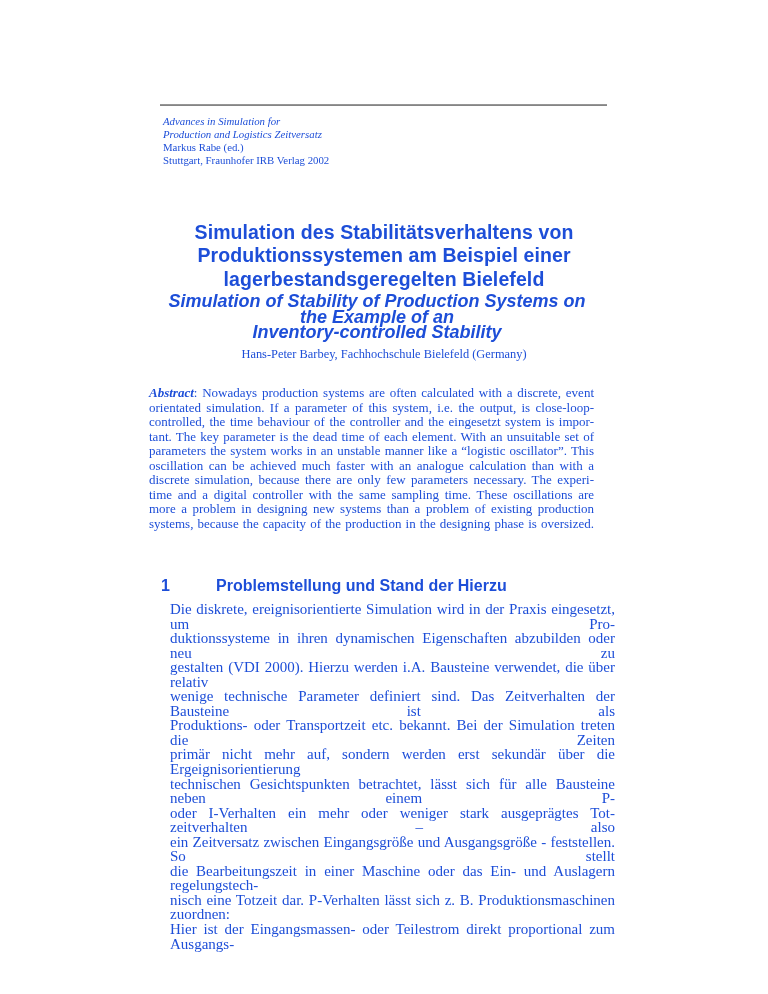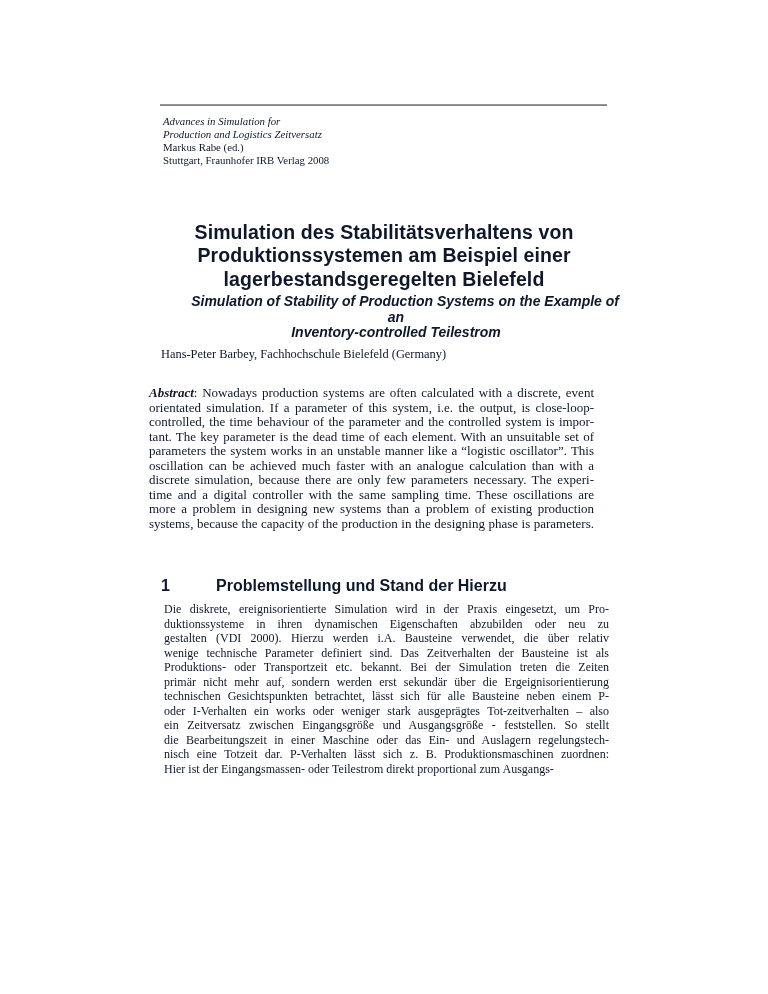--- a/index.html
+++ b/index.html
@@ -2,21 +2,21 @@
 <html><head>
 <meta charset="utf-8">
 <style>
   * { margin: 0; padding: 0; box-sizing: border-box; }
   html, body { background: #ffffff; }
   .page {
     position: relative;
     width: 768px;
     height: 994px;
     background: #ffffff;
-    color: #0f172a;
+    color: #1d4ed8;
     overflow: hidden;
   }
   .top-rule {
     position: absolute;
     left: 160px;
     top: 104px;
     width: 447px;
     height: 2px;
     background: linear-gradient(#9e9e9e, #7c7c7c);
   }
@@ -35,62 +35,63 @@
     top: 221px;
     width: 446px;
     font-family: "Liberation Sans", sans-serif;
     font-weight: bold;
     font-size: 19.5px;
     line-height: 23.4px;
     letter-spacing: 0.1px;
   }
   .title-en {
     position: absolute;
-    left: 173px;
+    left: 154px;
     top: 294px;
     width: 446px;
     font-family: "Liberation Sans", sans-serif;
     font-weight: bold;
     font-style: italic;
-    font-size: 14px;
+    font-size: 18px;
     line-height: 15.6px;
   }
   .author-line {
     position: absolute;
     left: 161px;
     top: 347px;
     width: 446px;
+    text-align: center;
     font-family: "Liberation Serif", serif;
     font-size: 12.4px;
   }
   .abstract-par {
     position: absolute;
     left: 149px;
     top: 386px;
     width: 445px;
     font-family: "Liberation Serif", serif;
     font-size: 13px;
     line-height: 14.55px;
   }
   .body-par {
     position: absolute;
-    left: 164px;
+    left: 170px;
     top: 602px;
     width: 445px;
     font-family: "Liberation Serif", serif;
-    font-size: 12px;
+    font-size: 15px;
     line-height: 14.55px;
   }
   .jline {
     text-align: justify;
     text-align-last: justify;
   }
   .jline-last { text-align-last: left; }
   .centered .jline {
-    text-align: right;
+    text-align: center;
     text-align-last: center;
   }
   .abstract-lead {
     font-weight: bold;
     font-style: italic;
   }
   .section-heading {
     position: absolute;
     left: 161px;
     top: 576px;
@@ -107,64 +108,64 @@
 <body>
 
 <div class="page">
 
   <div class="top-rule"></div>
 
   <div class="header-block">
     <div class="italic">Advances in Simulation for</div>
     <div class="italic">Production and Logistics Zeitversatz</div>
     <div>Markus Rabe (ed.)</div>
-    <div>Stuttgart, Fraunhofer IRB Verlag 2008</div>
+    <div>Stuttgart, Fraunhofer IRB Verlag 2002</div>
   </div>
 
   <div class="title-de centered">
       <div class="jline">Simulation des Stabilitätsverhaltens von</div>
       <div class="jline">Produktionssystemen am Beispiel einer</div>
       <div class="jline jline-last">lagerbestandsgeregelten Bielefeld</div>
     </div>
 
   <div class="title-en centered">
       <div class="jline">Simulation of Stability of Production Systems on the Example of an</div>
-      <div class="jline jline-last">Inventory-controlled Teilestrom</div>
+      <div class="jline jline-last">Inventory-controlled Stability</div>
     </div>
 
   <div class="author-line">Hans-Peter Barbey, Fachhochschule Bielefeld (Germany)</div>
 
   <div class="abstract-par">
     <div class="jline"><span class="abstract-lead">Abstract</span><span>: Nowadays production systems are often calculated with a discrete, event</span></div>
     <div>
         <div class="jline">orientated simulation. If a parameter of this system, i.e. the output, is close-loop-</div>
-        <div class="jline">controlled, the time behaviour of the parameter and the controlled system is impor-</div>
+        <div class="jline">controlled, the time behaviour of the controller and the eingesetzt system is impor-</div>
         <div class="jline">tant. The key parameter is the dead time of each element. With an unsuitable set of</div>
         <div class="jline">parameters the system works in an unstable manner like a “logistic oscillator”. This</div>
         <div class="jline">oscillation can be achieved much faster with an analogue calculation than with a</div>
         <div class="jline">discrete simulation, because there are only few parameters necessary. The experi-</div>
         <div class="jline">time and a digital controller with the same sampling time. These oscillations are</div>
         <div class="jline">more a problem in designing new systems than a problem of existing production</div>
-        <div class="jline">systems, because the capacity of the production in the designing phase is parameters.</div>
+        <div class="jline">systems, because the capacity of the production in the designing phase is oversized.</div>
       </div>
   </div>
 
   <div class="section-heading">
     <span class="section-number">1</span>
     <span>Problemstellung und Stand der Hierzu</span>
   </div>
 
   <div class="body-par">
       <div class="jline">Die diskrete, ereignisorientierte Simulation wird in der Praxis eingesetzt, um Pro-</div>
       <div class="jline">duktionssysteme in ihren dynamischen Eigenschaften abzubilden oder neu zu</div>
       <div class="jline">gestalten (VDI 2000). Hierzu werden i.A. Bausteine verwendet, die über relativ</div>
       <div class="jline">wenige technische Parameter definiert sind. Das Zeitverhalten der Bausteine ist als</div>
       <div class="jline">Produktions- oder Transportzeit etc. bekannt. Bei der Simulation treten die Zeiten</div>
       <div class="jline">primär nicht mehr auf, sondern werden erst sekundär über die Ergeignisorientierung</div>
       <div class="jline">technischen Gesichtspunkten betrachtet, lässt sich für alle Bausteine neben einem P-</div>
-      <div class="jline">oder I-Verhalten ein works oder weniger stark ausgeprägtes Tot-zeitverhalten – also</div>
+      <div class="jline">oder I-Verhalten ein mehr oder weniger stark ausgeprägtes Tot-zeitverhalten – also</div>
       <div class="jline">ein Zeitversatz zwischen Eingangsgröße und Ausgangsgröße - feststellen. So stellt</div>
       <div class="jline">die Bearbeitungszeit in einer Maschine oder das Ein- und Auslagern regelungstech-</div>
       <div class="jline">nisch eine Totzeit dar. P-Verhalten lässt sich z. B. Produktionsmaschinen zuordnen:</div>
       <div class="jline jline-last">Hier ist der Eingangsmassen- oder Teilestrom direkt proportional zum Ausgangs-</div>
     </div>
 
 </div>
 
 </body></html>

